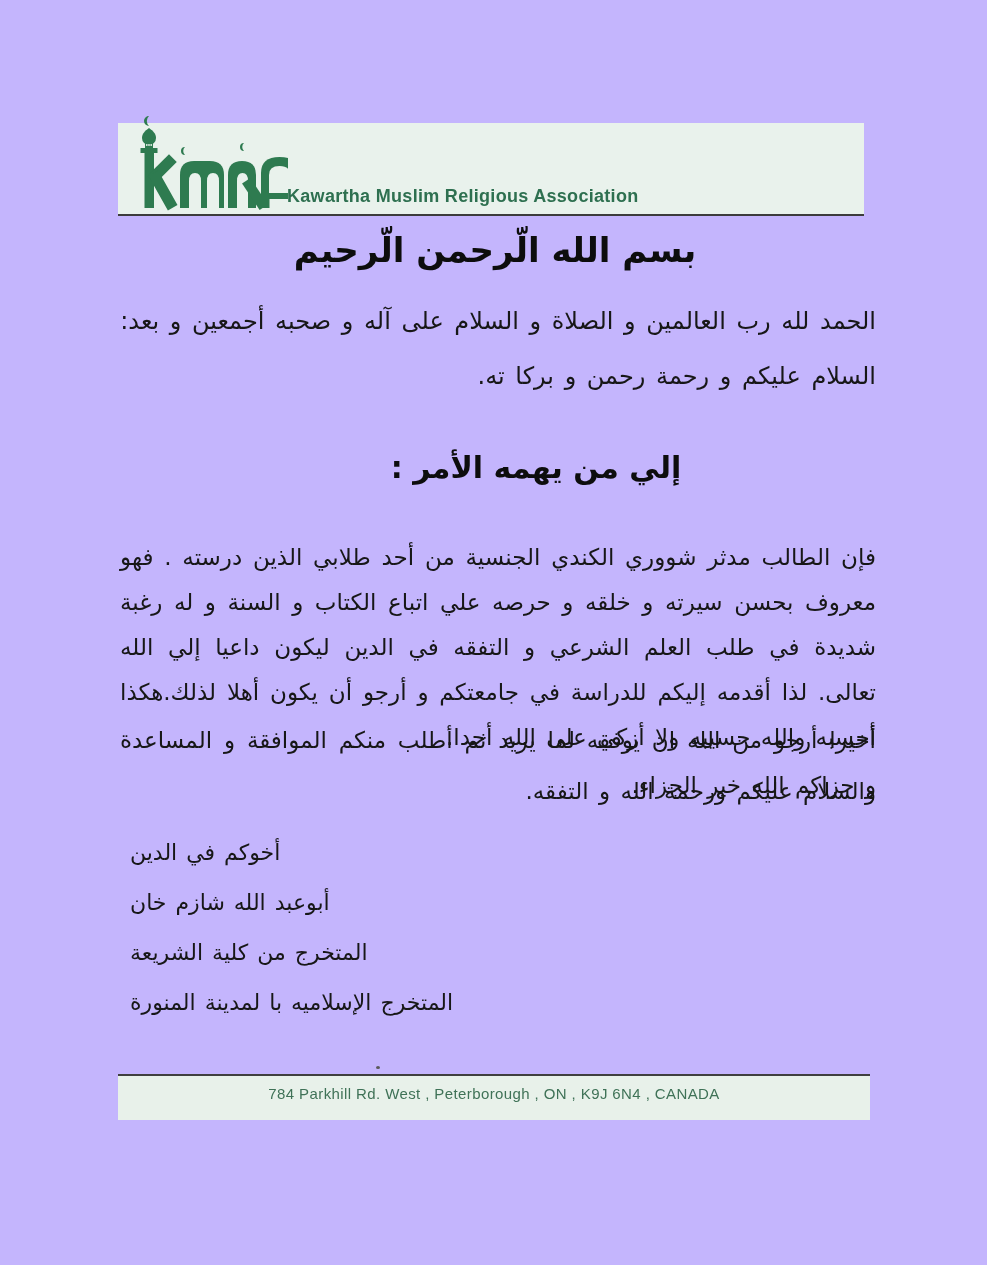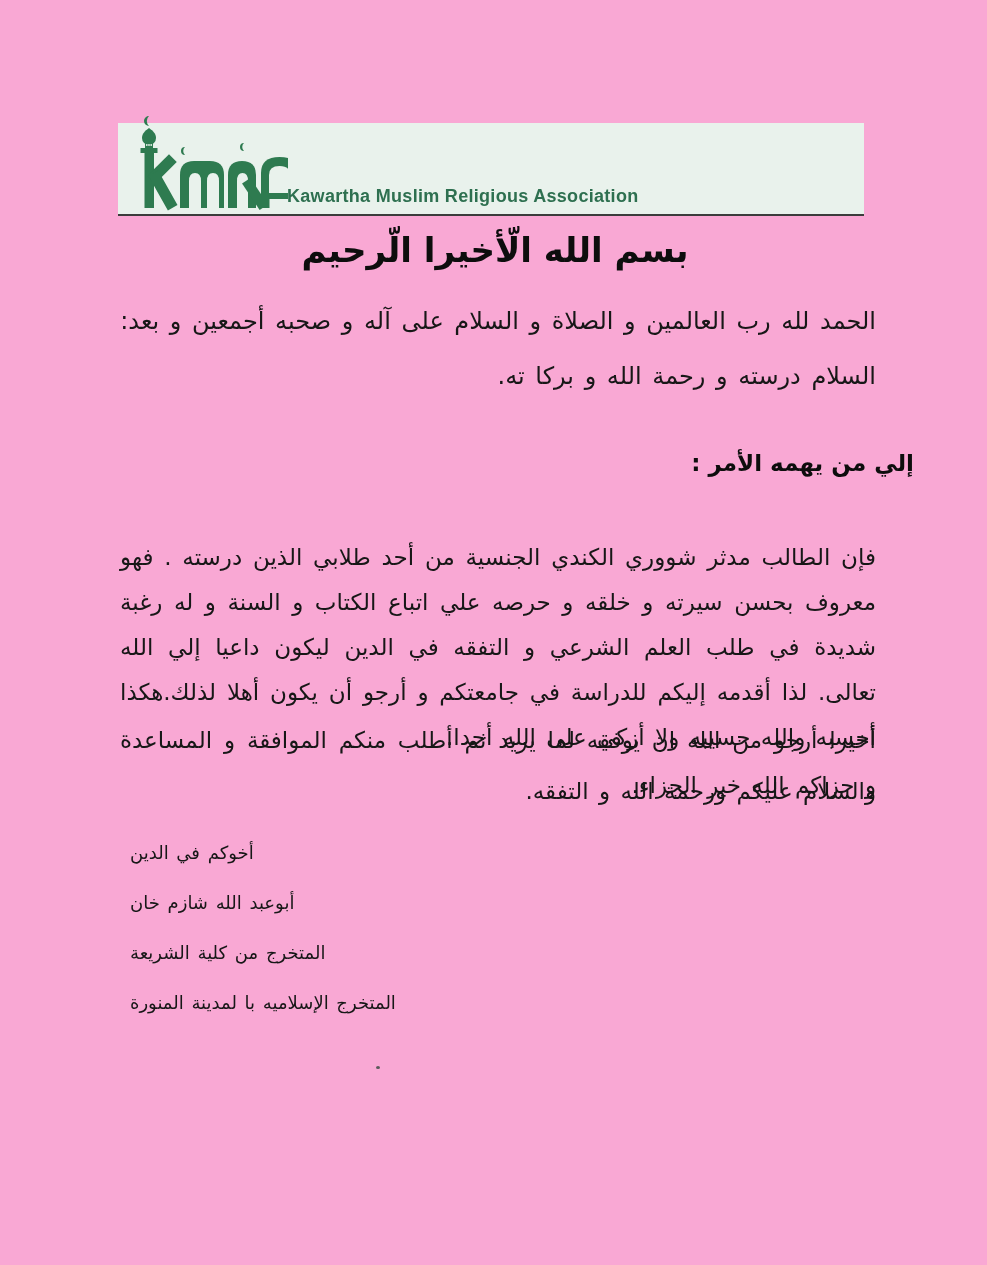--- a/index.html
+++ b/index.html
@@ -1,20 +1,20 @@
 <!DOCTYPE html>
 <html lang="en"><head>
 <meta charset="utf-8">
 <style>
   html, body { margin: 0; padding: 0; background: #ffffff; }
   .page {
     position: relative;
     width: 987px;
     height: 1265px;
-    background: #f9a8d4;
+    background: #c4b5fd;
     overflow: hidden;
     font-family: "DejaVu Sans", sans-serif;
     color: #171717;
   }
 
   
   .header-band {
     position: absolute;
     left: 118px; top: 123px;
     width: 746px; height: 91px;
@@ -55,22 +55,23 @@
   .salutation {
     position: absolute;
     left: 120px; top: 294px; width: 756px;
     font-size: 24px;
     line-height: 55px;
     word-spacing: 3px;
   }
   .section-heading {
     position: absolute;
     left: 158px; top: 450px; width: 756px;
+    text-align: center;
     font-weight: bold;
-    font-size: 23px;
+    font-size: 30px;
     color: #0d0d0d;
   }
   .para {
     position: absolute;
     left: 120px; width: 756px;
     font-size: 23px;
     line-height: 45px;
     text-align: justify;
     word-spacing: 3px;
   }
@@ -80,21 +81,21 @@
     position: absolute;
     left: 120px; top: 778px; width: 756px;
     text-align: right;
     font-size: 23px;
     word-spacing: 3px;
   }
   .signature {
     position: absolute;
     left: 130px; top: 828px; width: 500px;
     text-align: left;
-    font-size: 18px;
+    font-size: 22px;
     line-height: 50px;
     word-spacing: 2px;
   }
 
   
   .footer-band {
     position: absolute;
     left: 118px; top: 1074px;
     width: 752px; height: 44px;
     background: #e8f1ea;
@@ -159,37 +160,40 @@
       <rect fill="#e9f2ec" x="141.5" y="85" width="20" height="9"></rect>
     </g>
 
     <path fill="#2e7b50" d="M57 33 A4 4 0 1 0 57 41 A5.4 5.4 0 0 1 57 33 Z"></path>
     <path fill="#2e7b50" d="M116 29 A4 4 0 1 0 116 37 A5.4 5.4 0 0 1 116 29 Z"></path>
   </svg>
   <span class="sr">KMRA</span>
 
   <div class="org-name">Kawartha Muslim Religious Association</div>
 
-  <div class="bismillah arabic">بسم الله الّأخيرا الّرحيم</div>
+  <div class="bismillah arabic">بسم الله الّرحمن الّرحيم</div>
 
   <div class="salutation arabic">
     <div>الحمد لله  رب العالمين و الصلاة و السلام على آله و صحبه أجمعين  و بعد:</div>
-    <div>السلام درسته و رحمة الله  و بركا ته.</div>
+    <div>السلام عليكم و رحمة رحمن  و بركا ته.</div>
   </div>
 
   <div class="section-heading arabic">إلي من يهمه الأمر :</div>
 
   <p class="para para-1 arabic">فإن الطالب مدثر شووري الكندي الجنسية من أحد طلابي الذين درسته . فهو معروف بحسن سيرته و خلقه و حرصه علي اتباع الكتاب و السنة و له رغبة شديدة في طلب العلم الشرعي و التفقه في الدين ليكون داعيا إلي الله تعالى. لذا أقدمه إليكم للدراسة في جامعتكم و أرجو أن يكون أهلا لذلك.هكذا أحسبه والله حسيبه ولا أزكي على الله أحدا.</p>
   <p class="para para-2 arabic">أخيرا أرجو من الله ان يوفقه لما يريد ثم أطلب منكم الموافقة و المساعدة و جزاكم الله خير الجزاء.</p>
 
   <div class="closing-salaam arabic">والسلام عليكم ورحمة الله و التفقه.</div>
 
   <div class="signature arabic">
     <div>أخوكم في الدين</div>
     <div>أبوعبد الله شازم خان</div>
     <div>المتخرج من كلية الشريعة</div>
     <div>المتخرج الإسلاميه با لمدينة المنورة</div>
   </div>
 
   <div class="scan-dot"></div>
 
+  <div class="footer-band">
+    <div class="footer-address">784 Parkhill Rd. West ,  Peterborough ,  ON ,  K9J 6N4 ,  CANADA</div>
+  </div>
 
 </div>
 
 </body></html>

